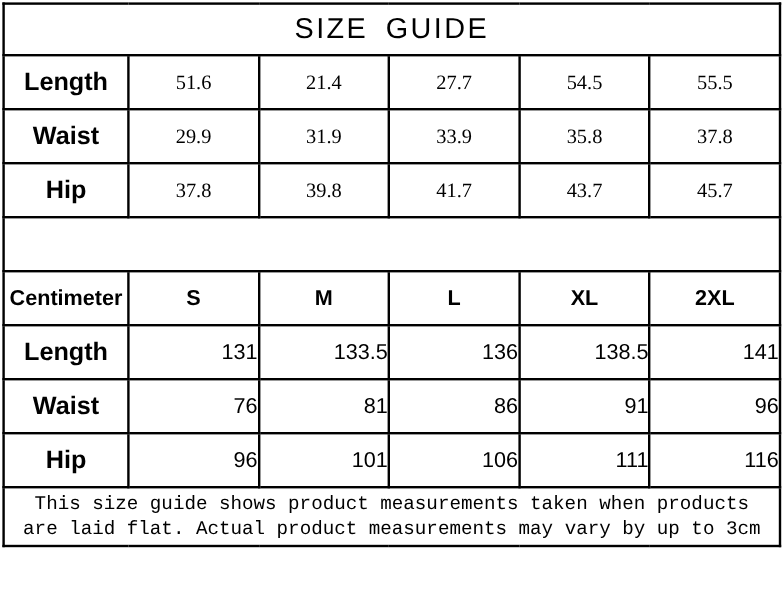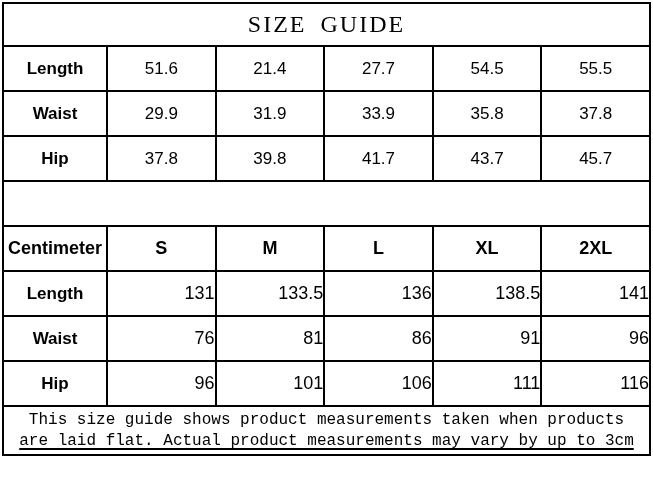--- a/index.html
+++ b/index.html
@@ -22,59 +22,58 @@
   }
   td {
     border: 2px solid #000000;
     text-align: center;
     vertical-align: middle;
     padding: 0;
     overflow: hidden;
   }
   tr.title-row td {
     height: 41px;
-    font-family: Liberation Serif, serif;
+    font-family: Liberation Sans, sans-serif;
     font-size: 24px;
     letter-spacing: 2px;
     word-spacing: 6px;
   }
   td.hdr {
     height: 43px;
     font-weight: bold;
     font-size: 18px;
   }
   td.lbl {
     height: 43px;
     font-weight: bold;
-    font-size: 17px;
+    font-size: 21px;
   }
   td.val-in {
     height: 43px;
-    font-family: Liberation Sans, sans-serif;
+    font-family: Liberation Serif, serif;
     font-size: 17px;
     word-spacing: -2px;
     margin-left: 31px;
   }
   td.val-cm {
     height: 43px;
     font-size: 18px;
     text-align: right;
   }
   tr.spacer-row td {
     height: 43px;
   }
   tr.footer-row td {
     height: 44px;
     font-family: "Liberation Mono", "DejaVu Sans Mono", monospace;
     font-size: 16px;
     line-height: 21px;
     padding: 2px 0 1px 0;
   }
   .underlined {
-    text-decoration: underline;
     text-underline-offset: 3px;
     text-decoration-thickness: 1.5px;
   }
 </style>
 </head>
 <body>
 
 <table class="size-guide">
   <colgroup>
     <col style="width:104px">

